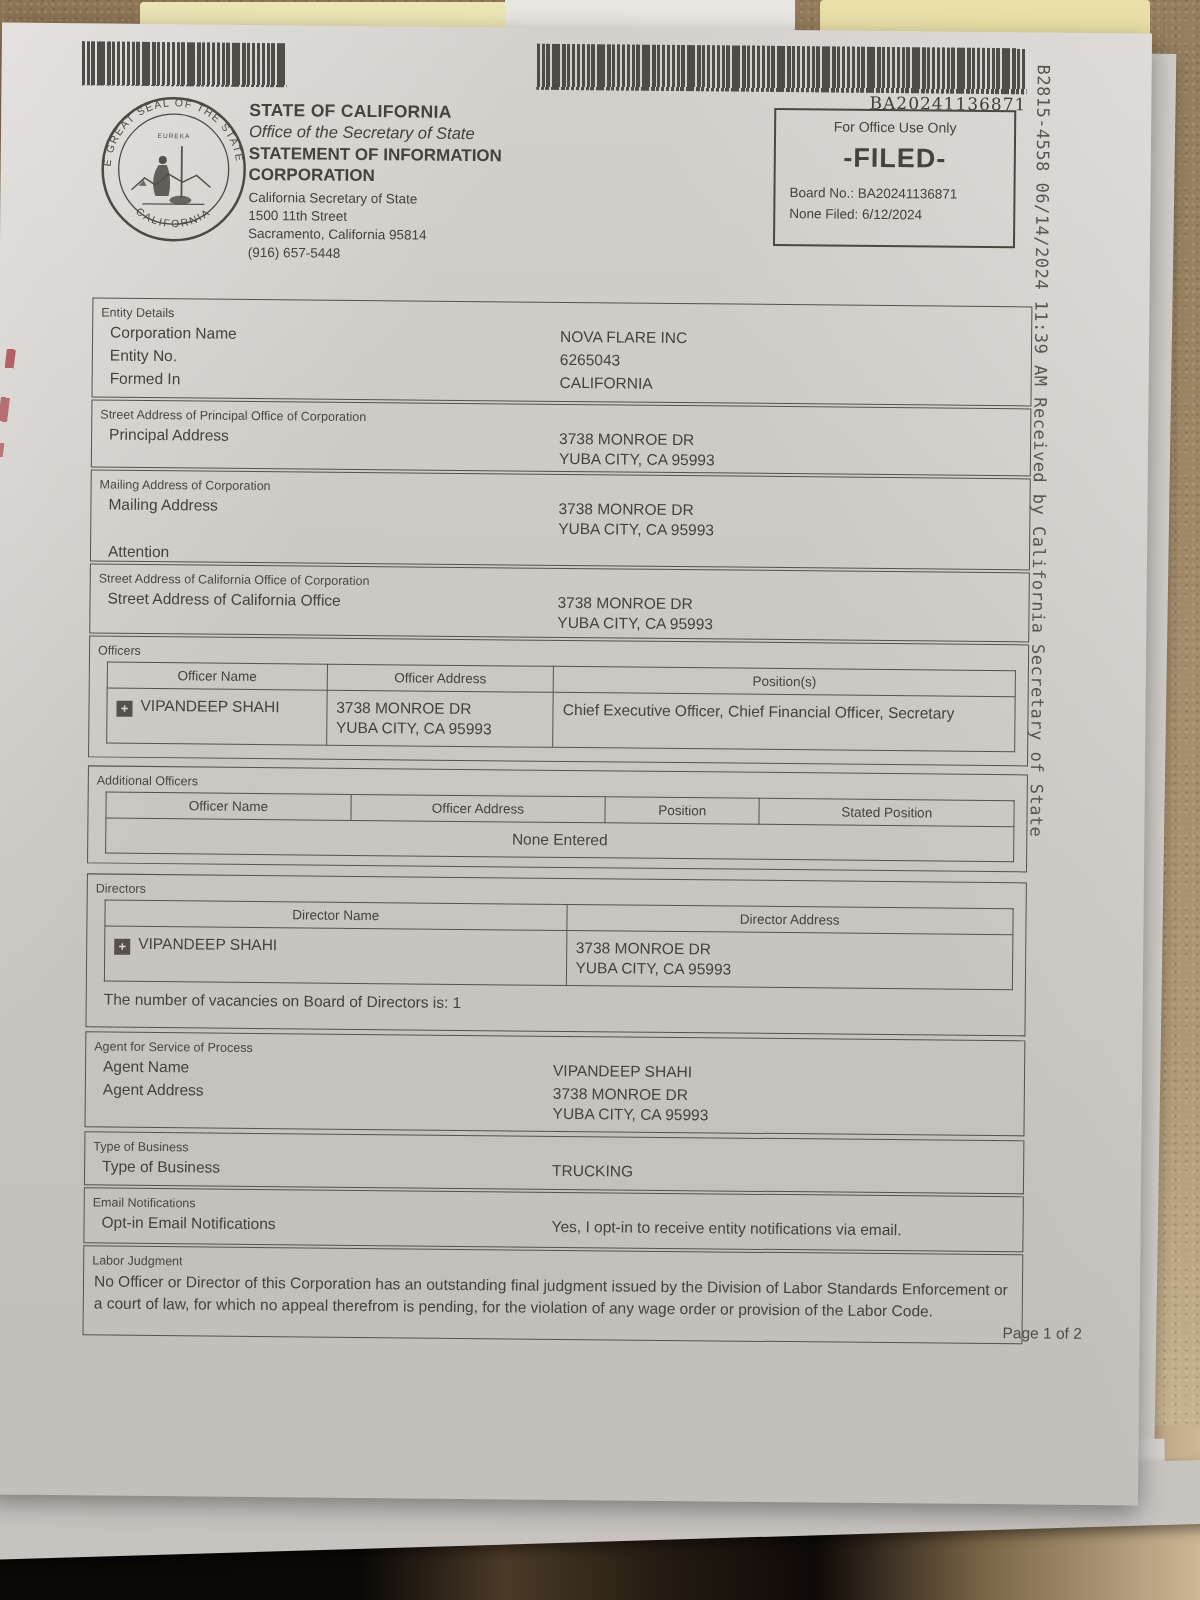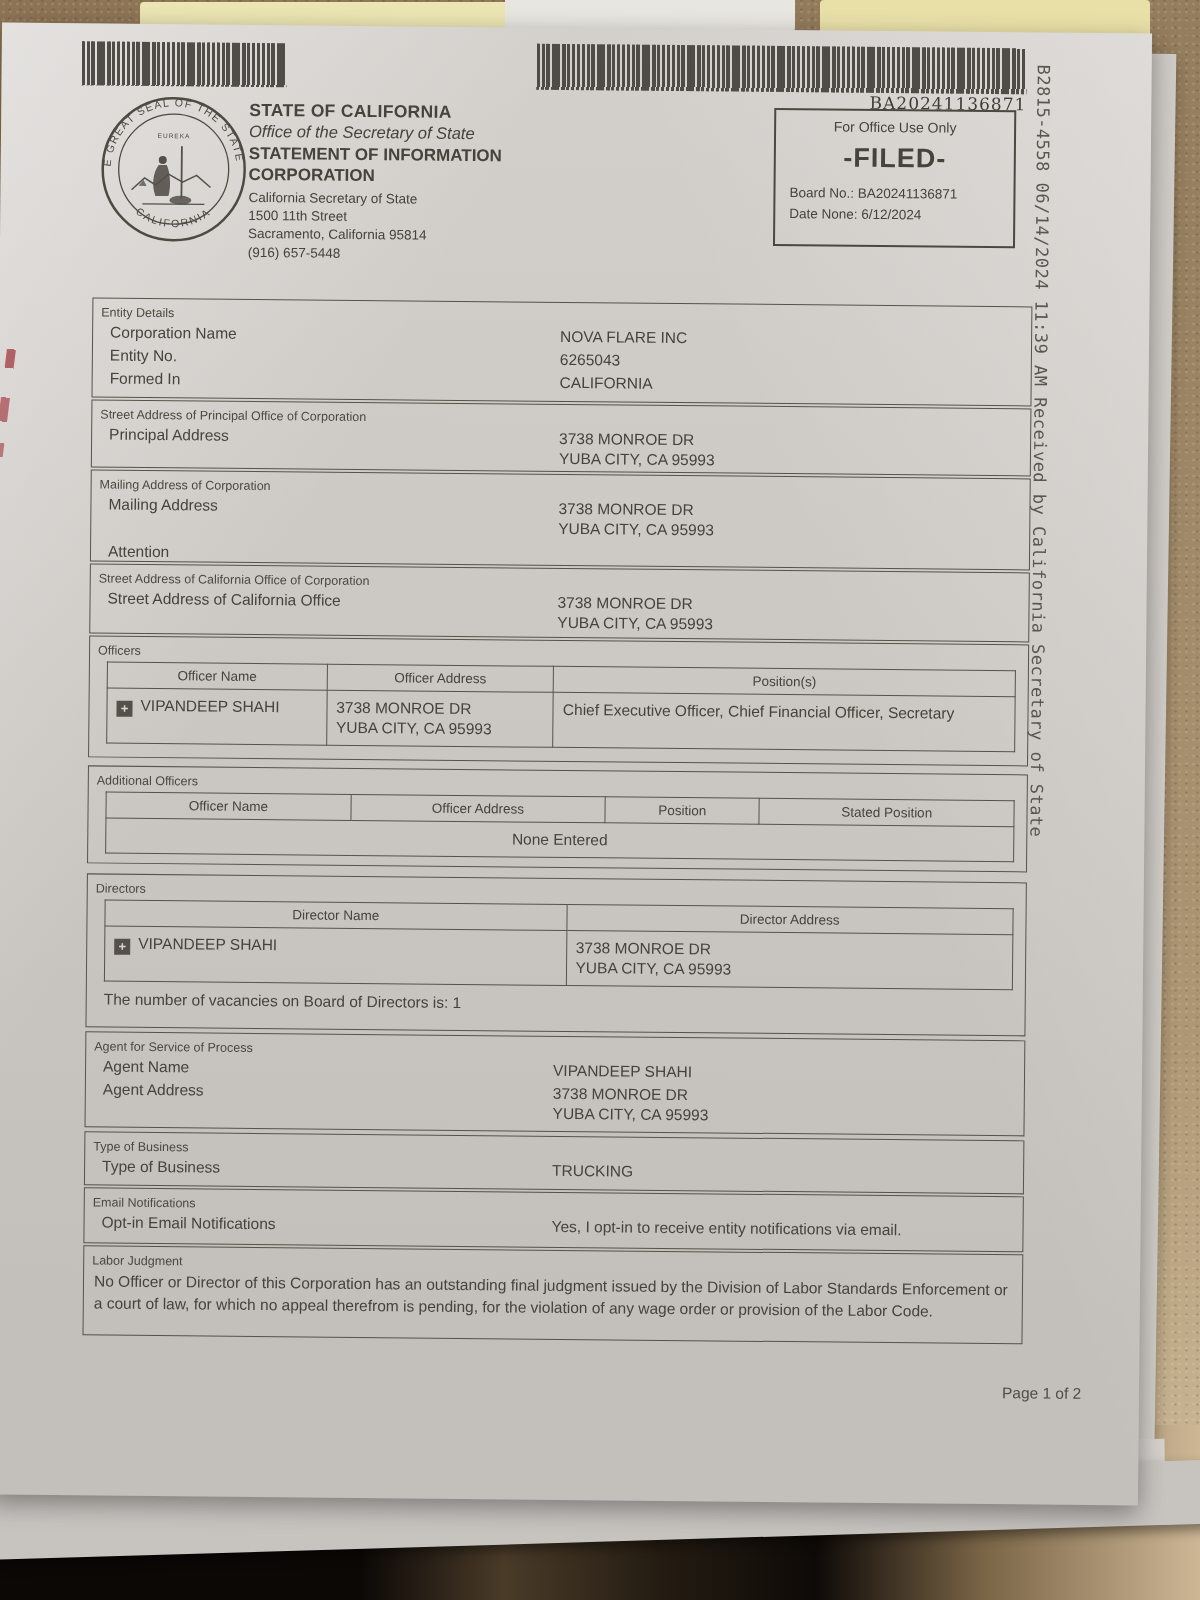--- a/index.html
+++ b/index.html
@@ -105,21 +105,21 @@
   th{font-size:13.5px;text-align:center;padding:5px 4px;}
   td{font-size:15.5px;padding:7px 9px;vertical-align:top;line-height:1.3;}
   .plus{
     display:inline-block;width:16px;height:16px;margin-right:8px;
     background:#55504a;color:#d9d6d1;text-align:center;
     font:bold 13px/16px "Liberation Sans",sans-serif;vertical-align:-2px;
   }
   .center-cell{text-align:center;}
   .vacancies{font-size:15.5px;margin:9px 0 2px;}
   .labor-text{font-size:15.5px;line-height:1.45;margin:2px 0 4px -7px;}
-  .page-label{position:absolute;left:1013px;top:1352px;font-size:15.5px;color:#514c45;}
+  .page-label{position:absolute;left:1013px;top:1292px;font-size:15.5px;color:#514c45;}
 </style>
 </head>
 <body>
 
 <div class="carpet"></div>
 <div class="bottom-dark"></div>
 <div class="bottom-shadow"></div>
 <div class="sticky sticky-a"></div>
 <div class="sticky sticky-b"></div>
 <div class="sticky sticky-c"></div>
@@ -170,21 +170,21 @@
       <div>1500 11th Street</div>
       <div>Sacramento, California 95814</div>
       <div>(916) 657-5448</div>
     </div>
   </div>
 
   <div class="filing-box">
     <div class="filing-title">For Office Use Only</div>
     <div class="filing-status">-FILED-</div>
     <div class="filing-row"><span>Board No.:</span> <span>BA20241136871</span></div>
-    <div class="filing-row"><span>Date None:</span> <span>6/12/2024</span></div>
+    <div class="filing-row"><span>None Filed:</span> <span>6/12/2024</span></div>
   </div>
 
   <div class="sec" style="top:274px;height:100px;">
     <div class="sec-label">Entity Details</div>
     <div class="kv">
         <div class="k">Corporation Name</div>
         <div class="v">NOVA FLARE INC</div>
       </div>
     <div class="kv">
         <div class="k">Entity No.</div>

